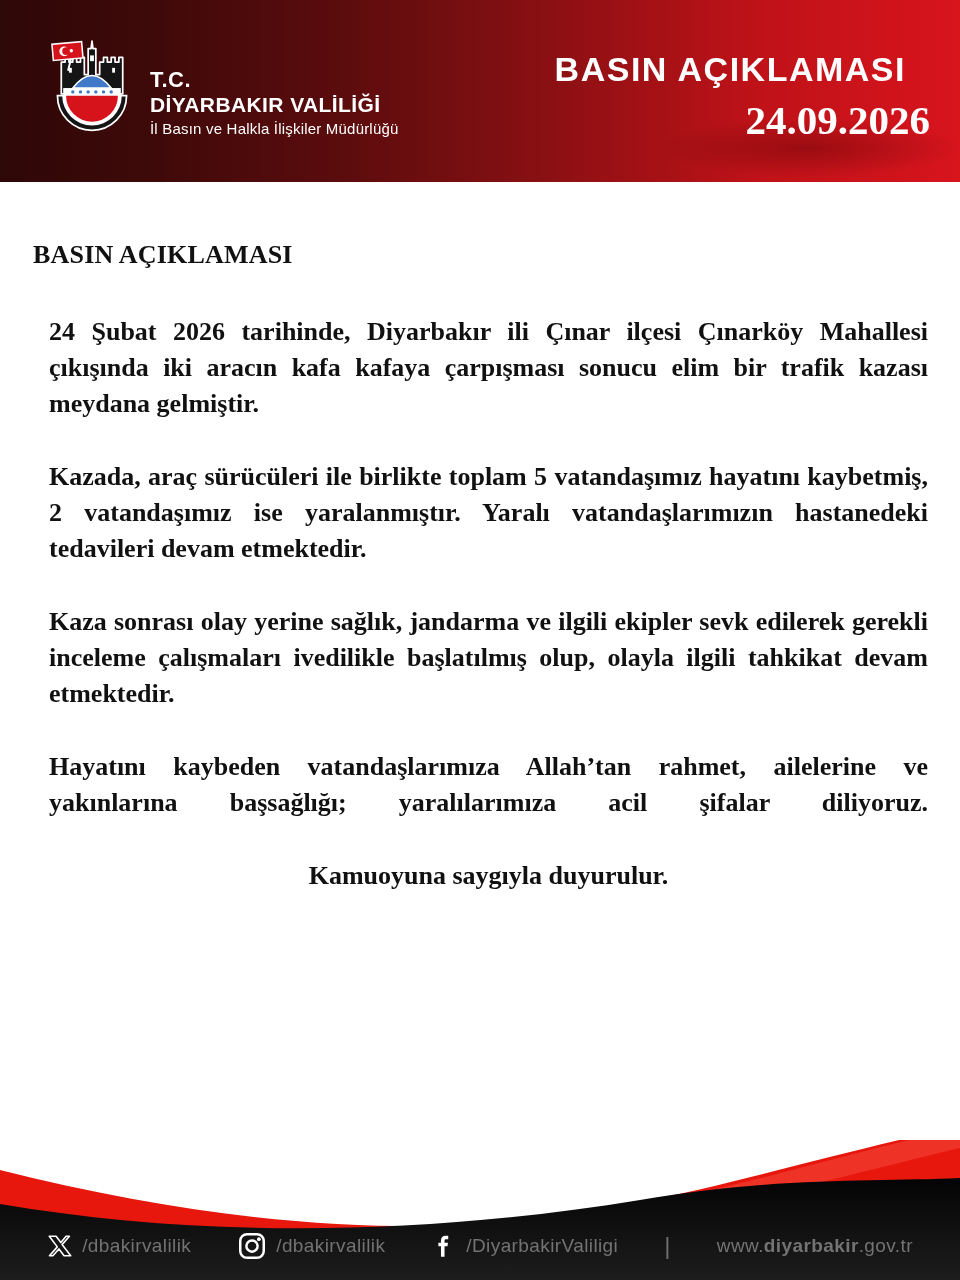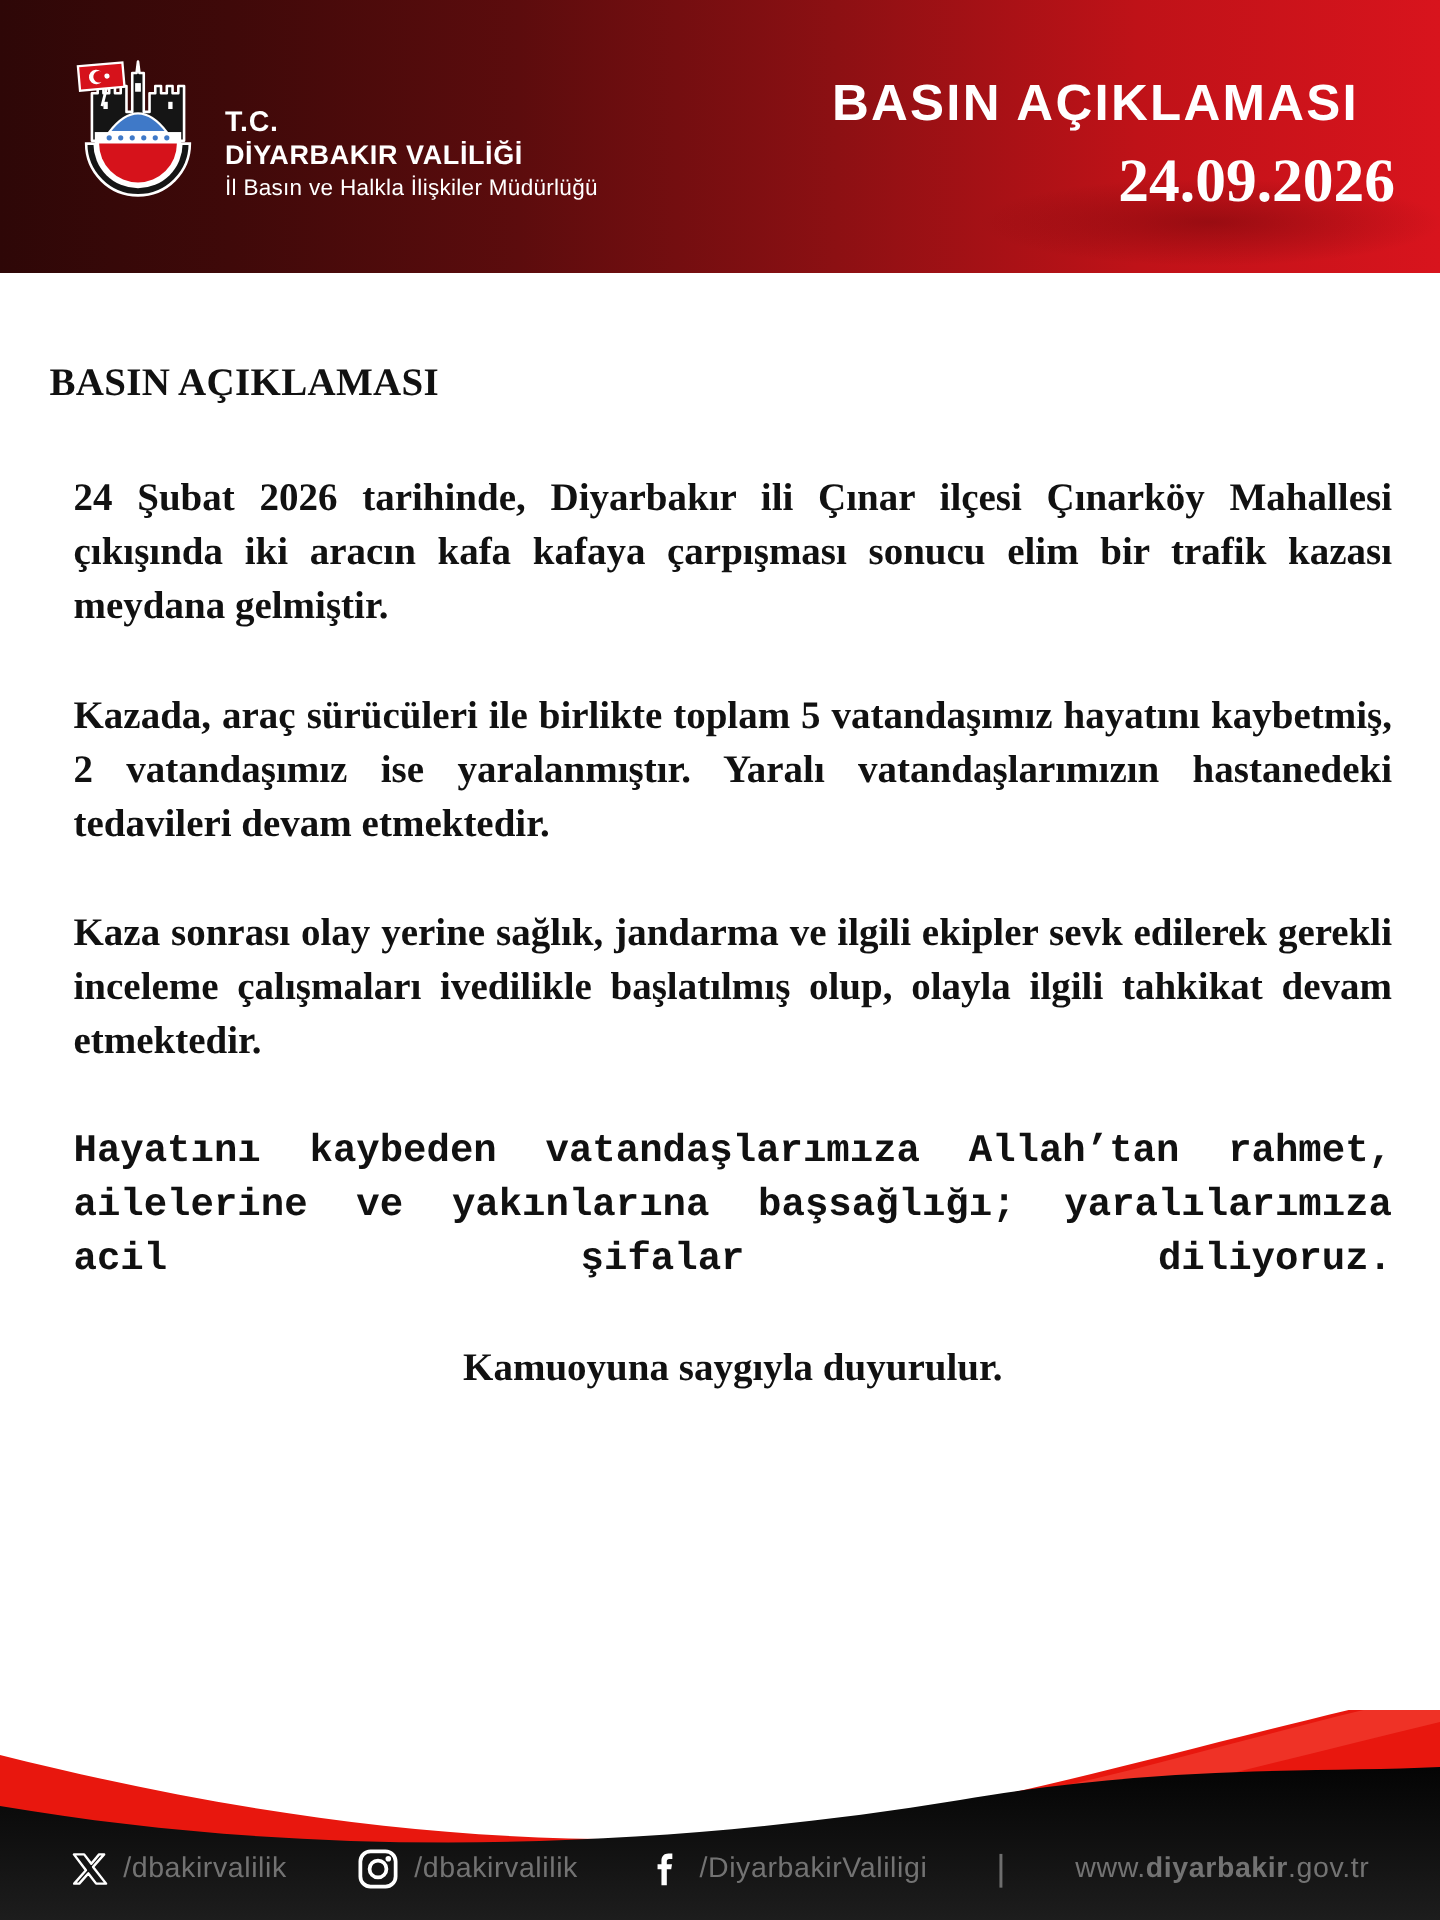--- a/index.html
+++ b/index.html
@@ -15,39 +15,39 @@
     background:linear-gradient(90deg,#2e0707 0%,#3f0909 16%,#5c0c0d 36%,#8c1013 58%,#bf1218 79%,#d8141d 100%);
   }
   .header-swirl{
     position:absolute;right:0;bottom:-8px;width:340px;height:70px;
     background:radial-gradient(ellipse 65% 60% at 55% 40%,rgba(110,6,10,.50),rgba(110,6,10,0) 70%);
     pointer-events:none;
   }
   .brand{position:absolute;left:44px;top:26px;display:flex;align-items:center;}
   .brand-logo{width:96px;height:126px;}
   .brand-text{margin-left:10px;color:#fff;margin-top:28px;}
-  .brand-tc{font-size:19px;font-weight:bold;letter-spacing:.5px;line-height:1;}
-  .brand-org{font-size:18px;font-weight:bold;letter-spacing:.4px;line-height:1;margin-top:3px;}
+  .brand-tc{font-size:22px;font-weight:bold;letter-spacing:.5px;line-height:1;}
+  .brand-org{font-size:21px;font-weight:bold;letter-spacing:.4px;line-height:1;margin-top:3px;}
   .brand-sub{font-size:15px;font-weight:normal;letter-spacing:.2px;margin-top:5px;}
   .header-right{position:absolute;top:52px;right:30px;text-align:right;color:#fff;}
   .header-title{font-size:34px;font-weight:800;letter-spacing:1.5px;margin-right:24px;line-height:1;}
   .header-date{font-family:"Liberation Serif",serif;font-size:41px;font-weight:bold;line-height:1;margin-top:14px;}
 
   
   .doc{
     position:absolute;top:182px;left:0;width:960px;
     padding:58px 32px 0 33px;box-sizing:border-box;
     font-family:"Liberation Serif",serif;font-weight:bold;color:#111;
   }
   .doc h1{font-size:26px;margin:0 0 44px 0;letter-spacing:.2px;}
   .doc p{
     font-size:26px;line-height:36px;margin:0 0 37px 16px;
     text-align:justify;
   }
-  .doc p.justify-last{text-align-last:justify;font-family:Liberation Mono, monospace;}
+  .doc p.justify-last{text-align-last:justify;}
   .doc p.no-justify{text-align:center;}
 
   
   .footer{position:absolute;left:0;bottom:0;width:960px;height:140px;}
   .footer svg.waves{position:absolute;left:0;top:0;width:960px;height:140px;display:block;}
   .social-row{
     position:absolute;left:0;right:0;bottom:16px;height:36px;
     display:flex;justify-content:center;align-items:center;gap:46px;
     color:#737373;font-size:19px;letter-spacing:.4px;
   }

